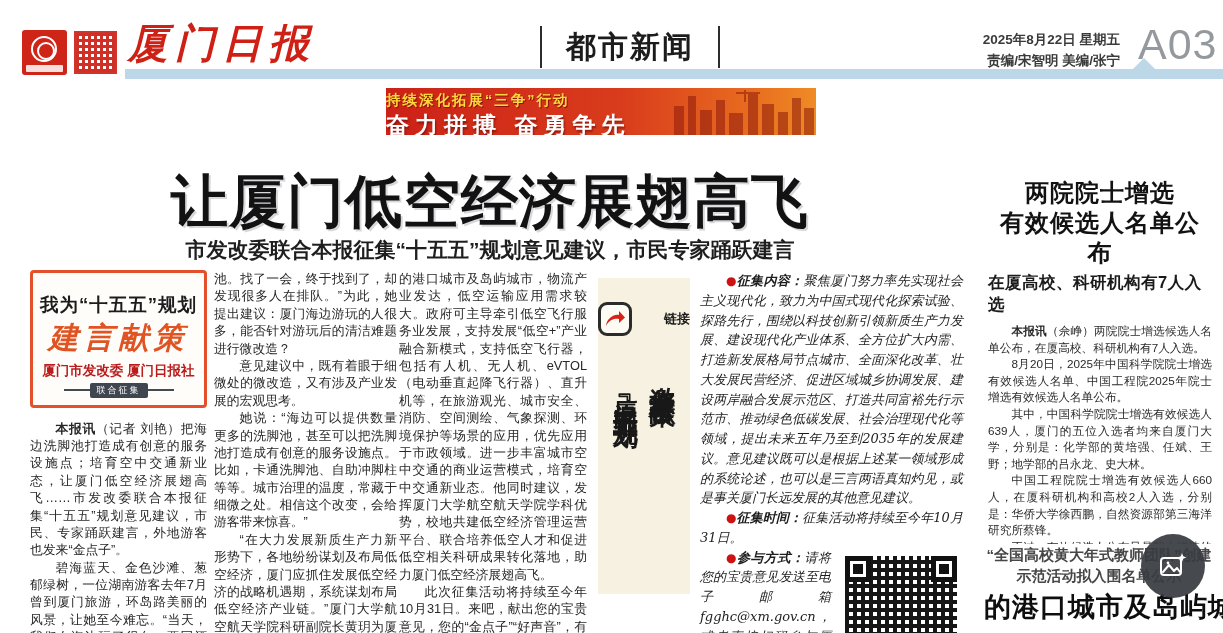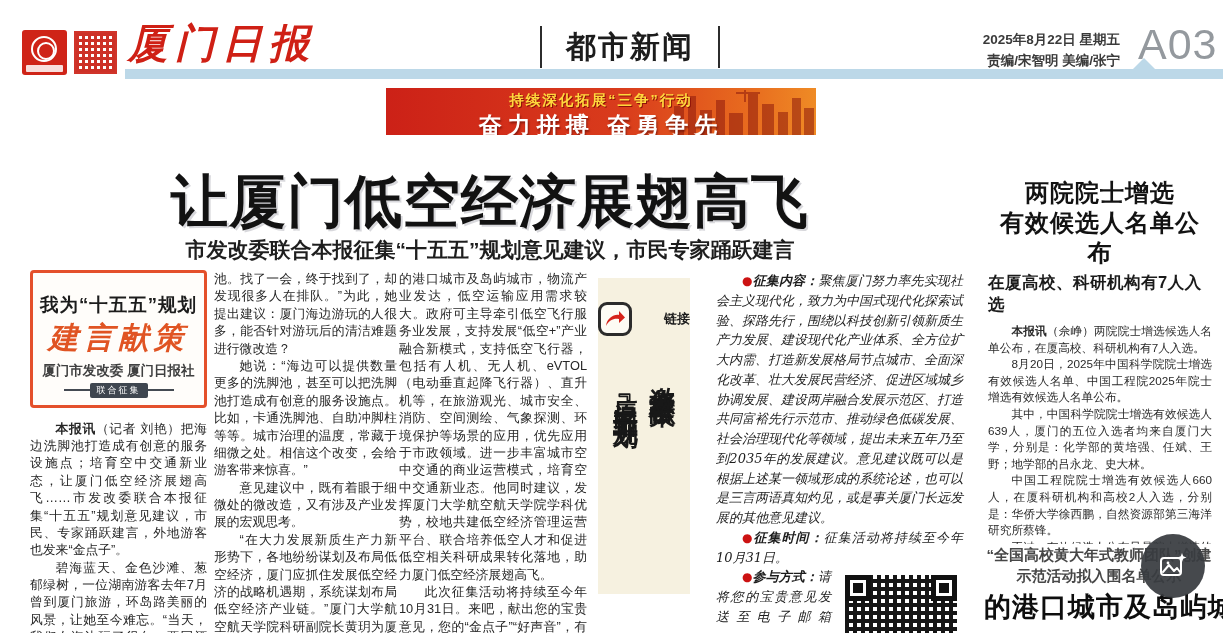--- a/index.html
+++ b/index.html
@@ -21,21 +21,21 @@
   .blue-tri { position:absolute; left:1132px; top:58px; width:0; height:0;
      border-left:12px solid transparent; border-right:12px solid transparent; border-bottom:12px solid #bcd8e8; }
   .section-title { position:absolute; left:500px; top:26px; width:260px; display:flex; align-items:flex-end; justify-content:center; gap:24px; }
   .section-title .vbar { width:2px; height:42px; background:#2c2c2c; }
   .section-title .txt { font-size:30px; font-weight:bold; color:#1c1c1c; letter-spacing:2px; }
   .dateblock { position:absolute; left:930px; top:30px; width:190px; text-align:right; color:#3a3a3a;
      font-size:13.5px; font-weight:bold; line-height:1.55; }
   .pageno { position:absolute; left:1138px; top:20px; font-size:43px; color:#94999e; letter-spacing:1px; }
 
   
-  .banner { position:absolute; left:386px; top:88px; width:430px; height:47px; overflow:hidden; text-align:center;
+  .banner { position:absolute; left:386px; top:88px; width:430px; height:47px; overflow:hidden; text-align:left;
      background:linear-gradient(90deg,#cc2117 0%, #d93c1c 55%, #e86c1f 85%, #ef8b25 100%); }
   .banner .skyline { position:absolute; right:0; top:0; height:100%; opacity:.55; }
   .banner .b1 { position:relative; margin-top:3px; font-size:14.5px; font-weight:bold; color:#ffd83d; letter-spacing:2px;
      text-shadow:1px 1px 0 #8c1208; }
   .banner .b2 { position:relative; font-size:23px; font-weight:900; color:#fff; letter-spacing:6px; text-shadow:1px 2px 2px rgba(90,10,5,.6); }
 
   
   .headline { position:absolute; left:100px; top:164px; width:780px; text-align:center; font-size:57px; font-weight:900;
      color:#121212; letter-spacing:1px; text-shadow:2px 2px 0 rgba(40,40,60,.18); white-space:nowrap; }
   .subhead { position:absolute; left:100px; top:236px; width:780px; text-align:center; font-size:21px; font-weight:600; color:#1e1e1e; }
@@ -46,38 +46,38 @@
   .bodycol p.noindent { text-indent:0; }
   .dl { font-weight:bold; }
   #col1 { left:30px; width:177px; }
   #col2 { left:214px; width:183px; }
   #col3 { left:399px; width:188px; }
 
   
   .promo { border:3px solid #e4502b; border-radius:4px; padding:19px 6px 7px; text-align:center; margin-bottom:12px; background:#fffdfa; }
   .promo .l1 { font-size:18.5px; font-weight:900; color:#1c1c1c; letter-spacing:1px; }
   .promo .l2 { font-family:"DejaVu Serif", serif; font-style:italic; font-weight:bold; font-size:30px; color:#e05423; letter-spacing:5px; margin:1px 0 3px; }
-  .promo .l3 { font-size:13.5px; font-weight:bold; color:#404040; }
+  .promo .l3 { font-size:13.5px; font-weight:bold; color:#b91c1c; }
   .promo .badge-row { display:flex; align-items:center; justify-content:center; margin-top:3px; }
   .promo .dash { width:26px; height:2px; background:#444a52; }
   .promo .badge { background:#3f464f; color:#fff; font-size:9px; padding:1px 7px; border-radius:2px; letter-spacing:2px; }
 
   
   .strip { position:absolute; left:598px; top:278px; width:92px; height:316px; background:#f6f1e0; }
   .linkicon { display:flex; align-items:center; justify-content:space-between; gap:4px; margin-top:24px; }
   .linkicon .sq { width:34px; height:34px; border:3px solid #2b2b2b; border-radius:9px; display:flex; align-items:center; justify-content:center; background:#fdfbf4; }
   .linkicon .lbl { font-size:13px; font-weight:bold; color:#1d1d1d; }
   .vtitle { display:flex; flex-direction:row-reverse; justify-content:center; gap:7px; margin-top:30px; }
   .vtitle span { writing-mode:vertical-rl; font-size:26px; font-weight:900; color:#181818; letter-spacing:3px; line-height:1.15; }
   .vtitle .v2 { margin-top:14px; font-size:25px; }
 
   
   .notice { position:absolute; left:700px; top:271px; width:263px; font-family:"DejaVu Serif", serif; font-style:italic;
      font-size:13px; line-height:1.52; color:#1d1d1d; text-align:justify; }
-  .notice p { text-indent:2em;margin-left:16px; }
+  .notice p { text-indent:2em; }
   .notice .bullet { color:#cc1212; font-style:normal; font-size:12px; }
   .notice .nlabel { font-weight:bold; }
   .qrwrap { float:right; width:124px; margin:6px 0 2px 8px; text-align:center; }
   .qr { position:relative; width:116px; height:116px; margin:0 auto; border:2px solid #fff; background:
      repeating-linear-gradient(90deg,#161616 0 4px,transparent 4px 8px),
      repeating-linear-gradient(0deg,#161616 0 4px,#fff 4px 8px); }
   .fm { position:absolute; width:26px; height:26px; border:5px solid #111; background:#fff; }
   .fm span { position:absolute; left:3px; top:3px; width:10px; height:10px; background:#111; }
   .fm.tl { left:0; top:0; } .fm.tr { right:0; top:0; }
 
@@ -156,22 +156,22 @@
         <div class="badge">联合征集</div>
         <div class="dash"></div>
       </div>
     </div>
     <p><b class="dl">本报讯</b><span>（记者 刘艳）把海边洗脚池打造成有创意的服务设施点；培育空中交通新业态，让厦门低空经济展翅高飞……市发改委联合本报征集“十五五”规划意见建议，市民、专家踊跃建言，外地游客也发来“金点子”。</span></p>
     <p>碧海蓝天、金色沙滩、葱郁绿树，一位湖南游客去年7月曾到厦门旅游，环岛路美丽的风景，让她至今难忘。“当天，我们在海边玩了很久，要回酒店时，发现找不到洗脚</p>
   </div>
 
   <div class="bodycol" id="col2">
     <p class="noindent">池。找了一会，终于找到了，却发现很多人在排队。”为此，她提出建议：厦门海边游玩的人很多，能否针对游玩后的清洁难题进行微改造？</p>
+    <p>意见建议中，既有着眼于细微处的微改造，又有涉及产业发展的宏观思考。</p>
     <p>她说：“海边可以提供数量更多的洗脚池，甚至可以把洗脚池打造成有创意的服务设施点。比如，卡通洗脚池、自助冲脚柱等等。城市治理的温度，常藏于细微之处。相信这个改变，会给游客带来惊喜。”</p>
-    <p>意见建议中，既有着眼于细微处的微改造，又有涉及产业发展的宏观思考。</p>
     <p>“在大力发展新质生产力新形势下，各地纷纷谋划及布局低空经济，厦门应抓住发展低空经济的战略机遇期，系统谋划布局低空经济产业链。”厦门大学航空航天学院科研副院长黄玥为厦门低空经济出谋献策。</p>
 
   </div>
 
   <div class="bodycol" id="col3">
     <p class="noindent">的港口城市及岛屿城市，物流产业发达，低空运输应用需求较大。政府可主导牵引低空飞行服务业发展，支持发展“低空+”产业融合新模式，支持低空飞行器，包括有人机、无人机、eVTOL（电动垂直起降飞行器）、直升机等，在旅游观光、城市安全、消防、空间测绘、气象探测、环境保护等场景的应用，优先应用于市政领域。进一步丰富城市空中交通的商业运营模式，培育空中交通新业态。他同时建议，发挥厦门大学航空航天学院学科优势，校地共建低空经济管理运营平台、联合培养低空人才和促进低空相关科研成果转化落地，助力厦门低空经济展翅高飞。</p>
     <p>此次征集活动将持续至今年10月31日。来吧，献出您的宝贵意见，您的“金点子”“好声音”，有可能就是厦门发展的“金钥匙”！</p>
   </div>
 
   <div class="strip">

